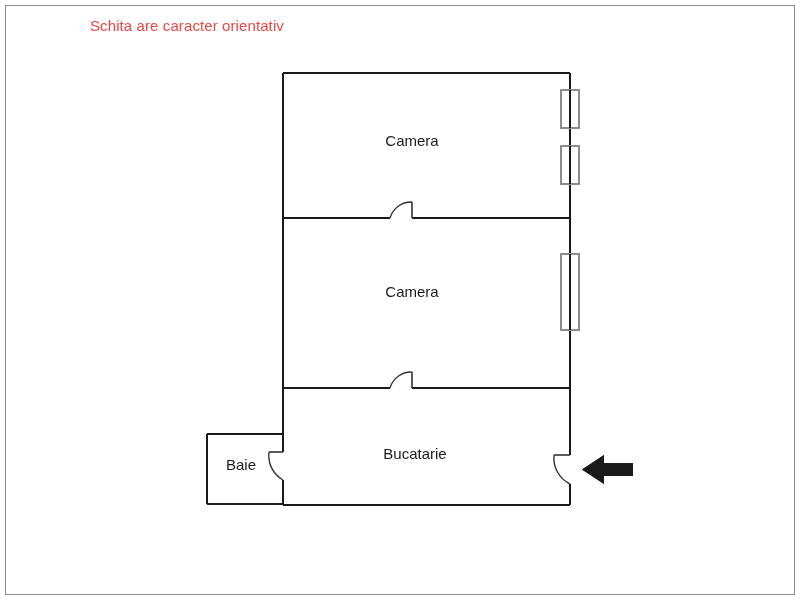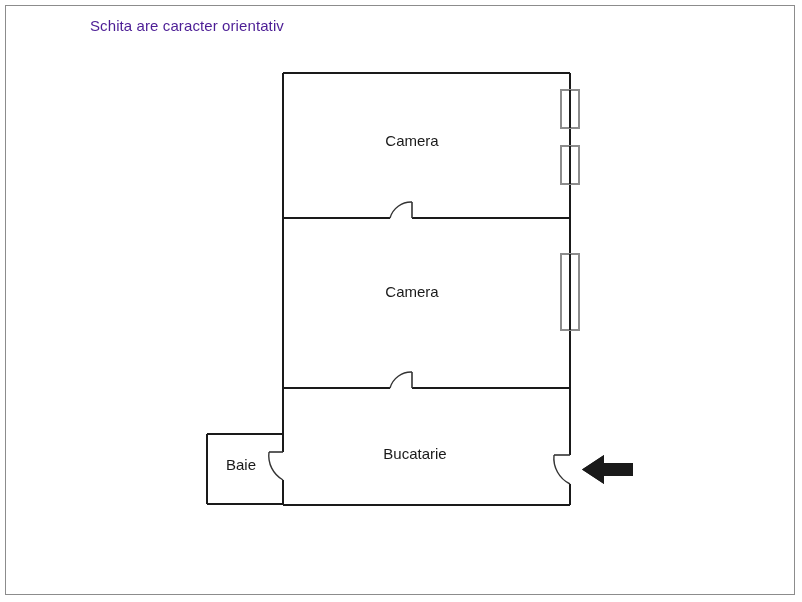--- a/index.html
+++ b/index.html
@@ -26,21 +26,21 @@
     width: 790px;
     height: 590px;
     border: 1px solid #8c8c8c;
     box-sizing: border-box;
   }
   #plan-title {
     position: absolute;
     left: 90px;
     top: 17px;
     font-size: 15px;
-    color: #4c1d95;
+    color: #ef4444;
     white-space: nowrap;
     letter-spacing: 0.1px;
   }
   #floorplan-svg {
     position: absolute;
     left: 0;
     top: 0;
   }
   .room-label {
     font-family: "Liberation Sans", sans-serif;

